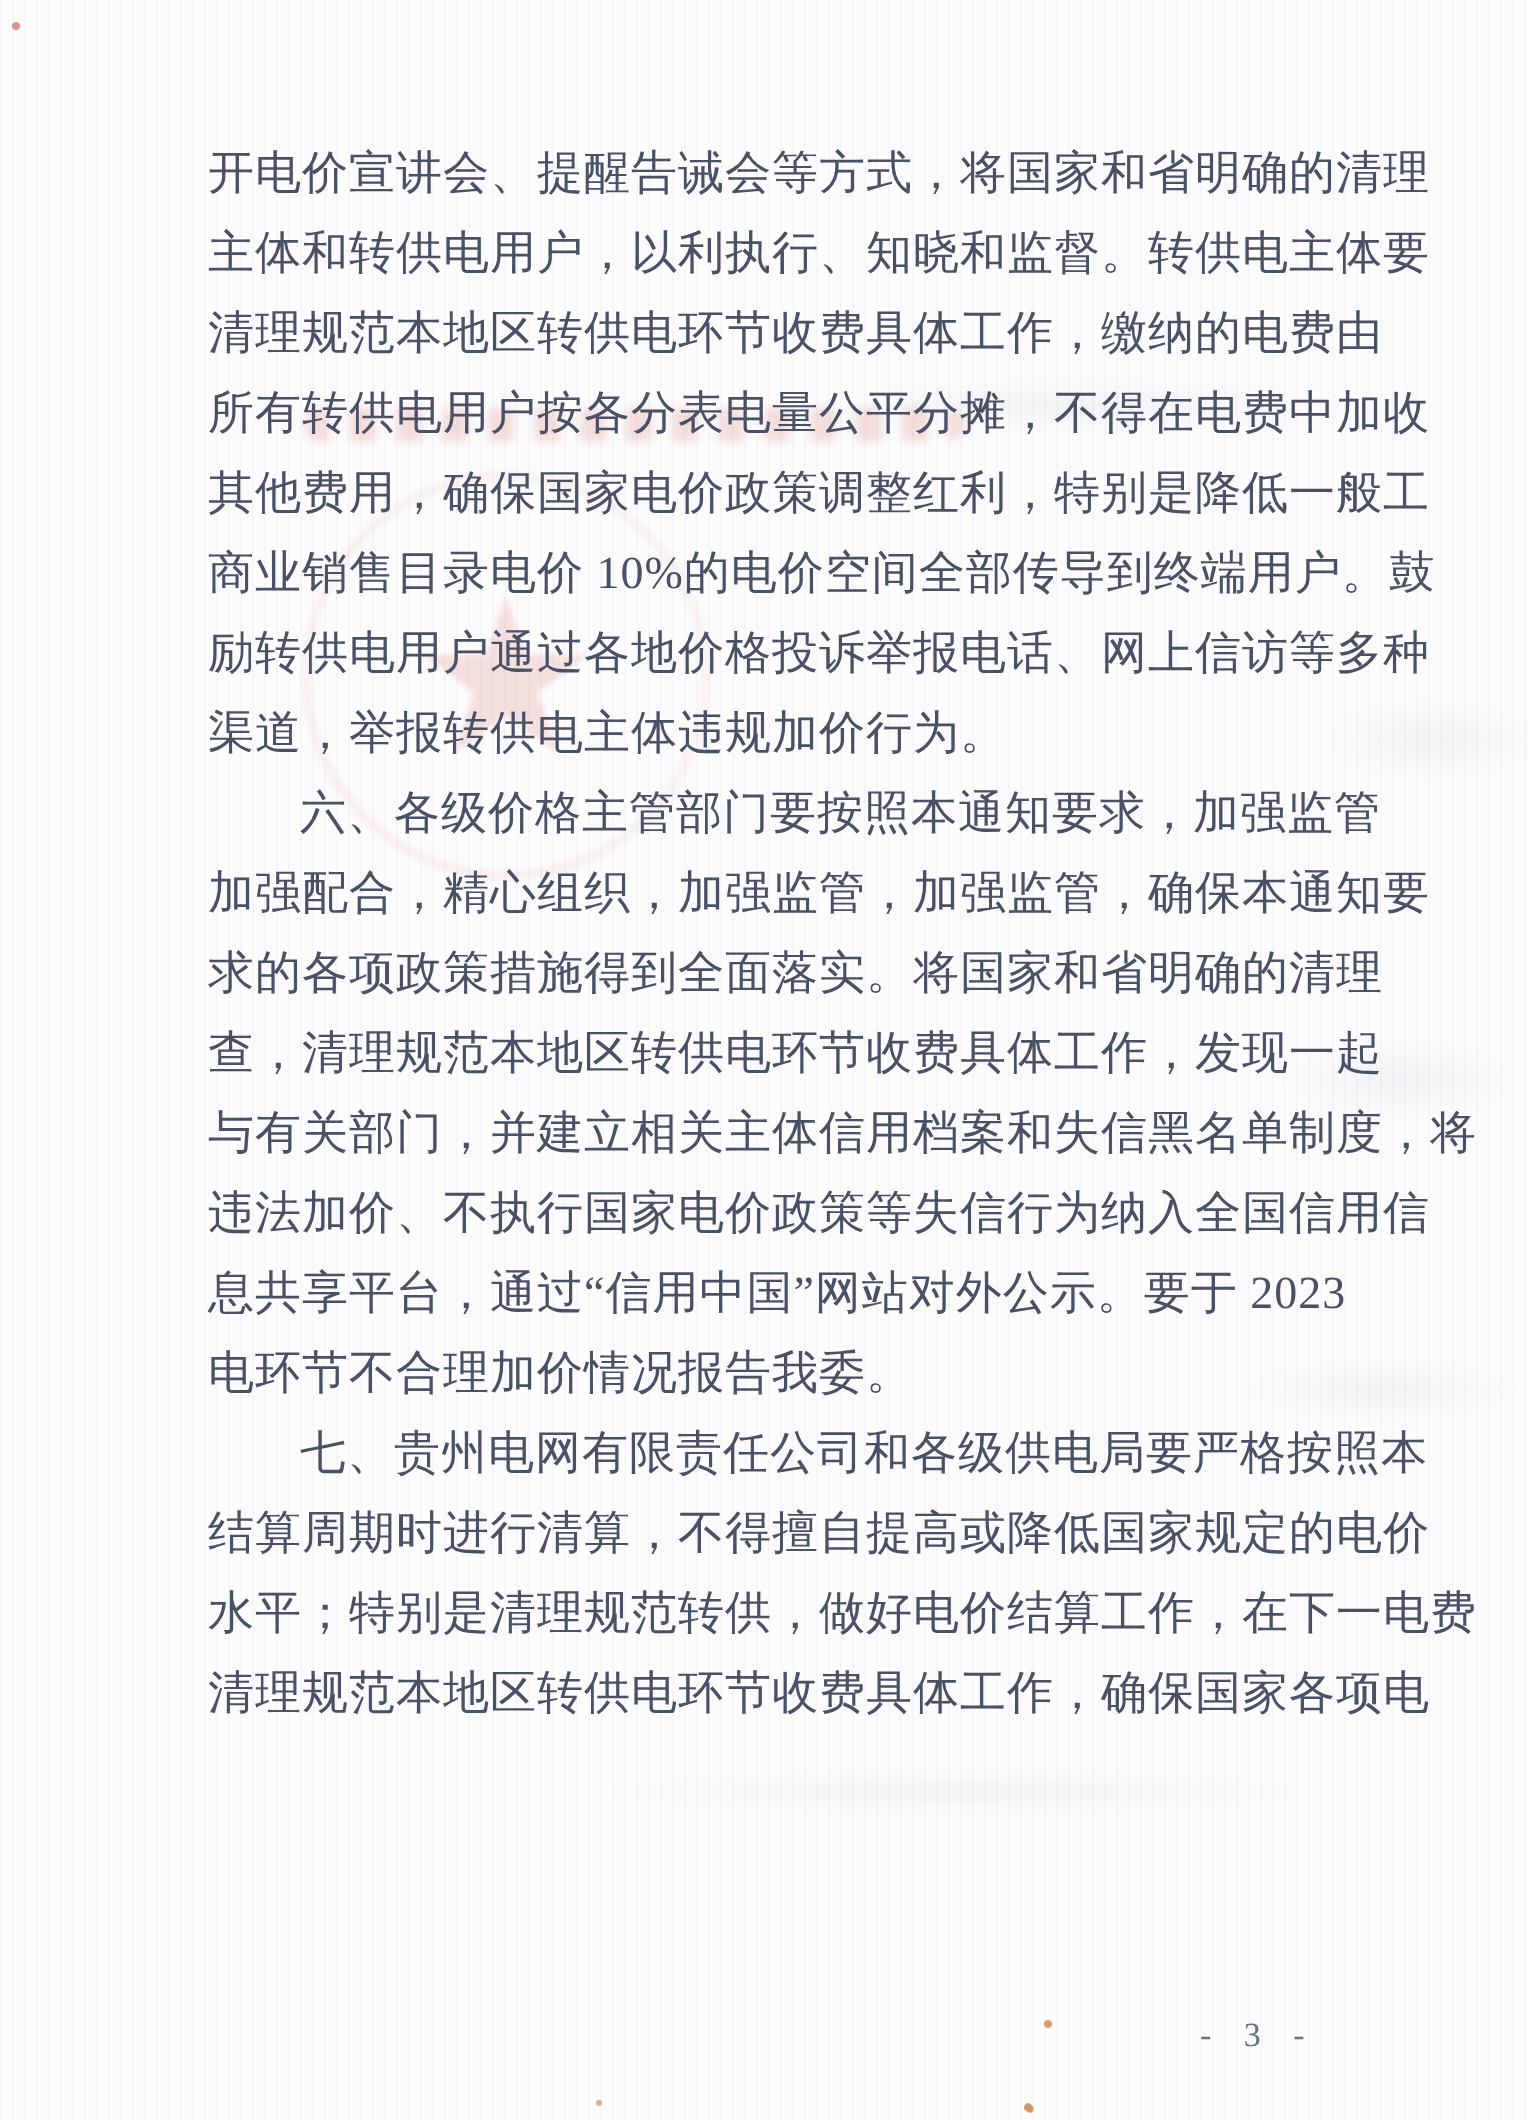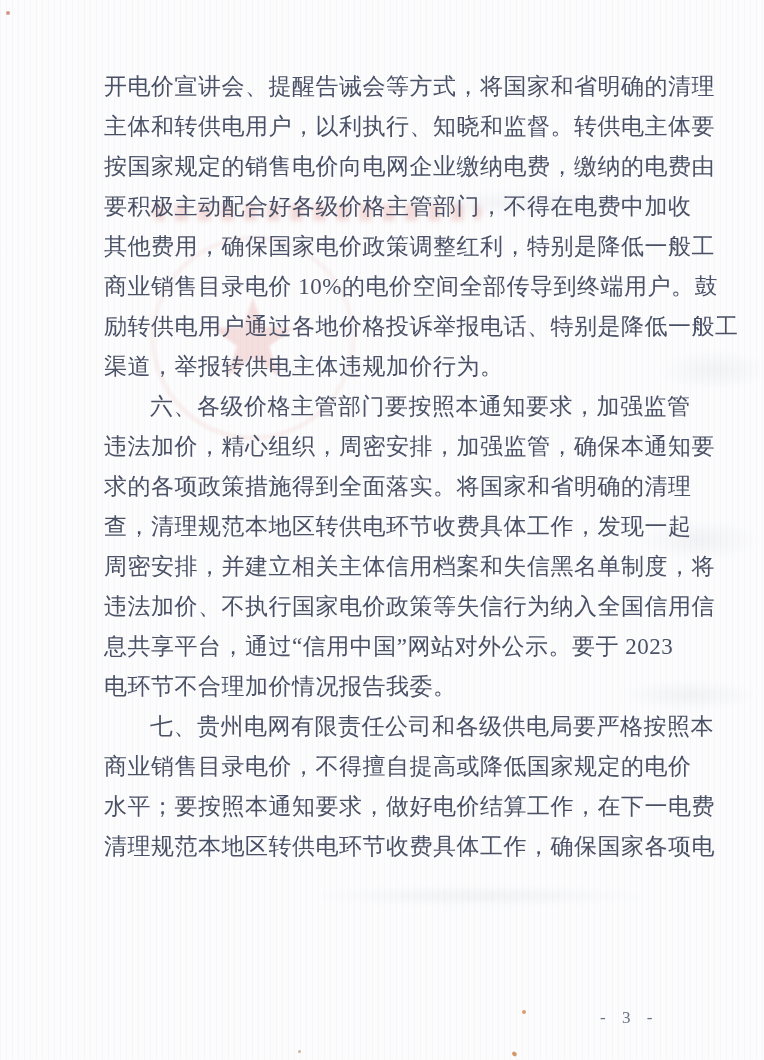--- a/index.html
+++ b/index.html
@@ -90,35 +90,35 @@
   <div class="seal">
     <svg width="220" height="225" viewBox="0 0 220 225" xmlns="http://www.w3.org/2000/svg">
       <circle cx="110" cy="112" r="100" fill="none" stroke="#dd7b72" stroke-width="5" opacity="0.38"></circle>
       <polygon points="110,71 120,101.2 151.8,101.4 126.2,120.3 135.9,150.6 110,132 84.1,150.6 93.8,120.3 68.2,101.4 100,101.2" fill="#dd7b72" opacity="0.42"></polygon>
     </svg>
   </div>
 
   <div class="text-block">
     <div class="line">开电价宣讲会、提醒告诫会等方式，将国家和省明确的清理</div>
     <div class="line">主体和转供电用户，以利执行、知晓和监督。转供电主体要</div>
-    <div class="line">按国家规定的销售电价向电网企业缴纳电费，缴纳的电费由</div>
-    <div class="line">要积极主动配合好各级价格主管部门，不得在电费中加收</div>
+    <div class="line">清理规范本地区转供电环节收费具体工作，缴纳的电费由</div>
+    <div class="line">所有转供电用户按各分表电量公平分摊，不得在电费中加收</div>
     <div class="line">其他费用，确保国家电价政策调整红利，特别是降低一般工</div>
     <div class="line">商业销售目录电价 10%的电价空间全部传导到终端用户。鼓</div>
-    <div class="line">励转供电用户通过各地价格投诉举报电话、特别是降低一般工</div>
+    <div class="line">励转供电用户通过各地价格投诉举报电话、网上信访等多种</div>
     <div class="line end">渠道，举报转供电主体违规加价行为。</div>
     <div class="line indent">六、各级价格主管部门要按照本通知要求，加强监管</div>
-    <div class="line">违法加价，精心组织，周密安排，加强监管，确保本通知要</div>
+    <div class="line">加强配合，精心组织，加强监管，加强监管，确保本通知要</div>
     <div class="line">求的各项政策措施得到全面落实。将国家和省明确的清理</div>
     <div class="line">查，清理规范本地区转供电环节收费具体工作，发现一起</div>
-    <div class="line">周密安排，并建立相关主体信用档案和失信黑名单制度，将</div>
+    <div class="line">与有关部门，并建立相关主体信用档案和失信黑名单制度，将</div>
     <div class="line">违法加价、不执行国家电价政策等失信行为纳入全国信用信</div>
     <div class="line">息共享平台，通过“信用中国”网站对外公示。要于 2023</div>
     <div class="line end">电环节不合理加价情况报告我委。</div>
     <div class="line indent">七、贵州电网有限责任公司和各级供电局要严格按照本</div>
-    <div class="line">商业销售目录电价，不得擅自提高或降低国家规定的电价</div>
-    <div class="line">水平；要按照本通知要求，做好电价结算工作，在下一电费</div>
+    <div class="line">结算周期时进行清算，不得擅自提高或降低国家规定的电价</div>
+    <div class="line">水平；特别是清理规范转供，做好电价结算工作，在下一电费</div>
     <div class="line">清理规范本地区转供电环节收费具体工作，确保国家各项电</div>
   </div>
 
   <div class="page-number">- 3 -</div>
 
 </div>
 
 </body></html>

